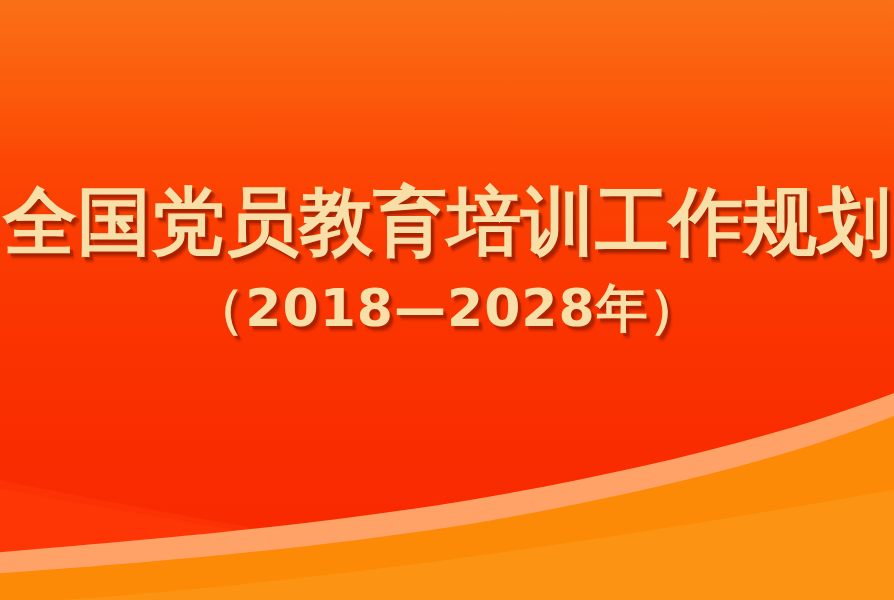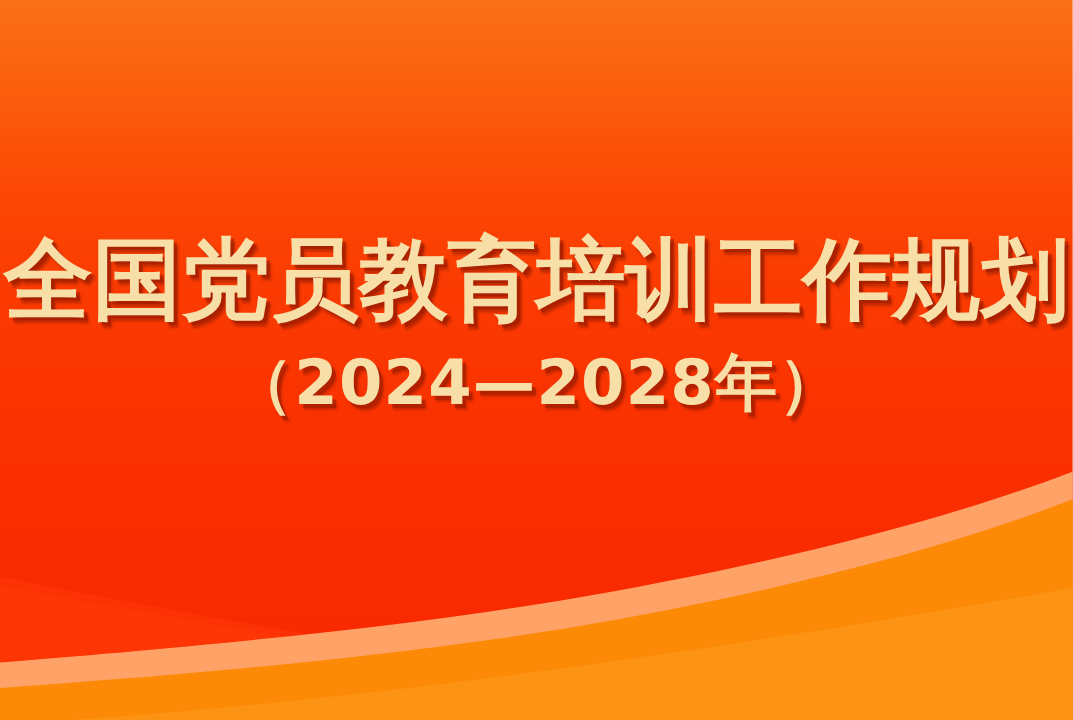--- a/index.html
+++ b/index.html
@@ -34,21 +34,21 @@
     width: 894px;
     height: 600px;
     pointer-events: none;
   }
 
   
   .title-block {
     position: absolute;
     left: 0;
     right: 0;
-    top: 196px;
+    top: 184px;
     text-align: center;
     z-index: 5;
   }
 
   .main-title {
     display: block;
     margin: 0;
     color: #f8dfa8;
     font-size: 74px;
     line-height: 1.0;
@@ -89,16 +89,16 @@
              C 640,471 790,434 904,389 L 904,600 Z" fill="#ffa268"></path>
 
     <path d="M -10,600 L -10,574 C 120,565 300,551 470,524
              C 640,495 790,458 904,412 L 904,600 Z" fill="#fc8a06"></path>
 
     <path d="M 60,600 C 260,586 520,556 904,488 L 904,600 Z" fill="#fd9a1e" opacity="0.55"></path>
   </svg>
 
   <div class="title-block">
     <h1 class="main-title">全国党员教育培训工作规划</h1>
-    <h2 class="sub-title">（2024—2028年）</h2>
+    <h2 class="sub-title">（2018—2028年）</h2>
   </div>
 
 </div>
 
 </body></html>

